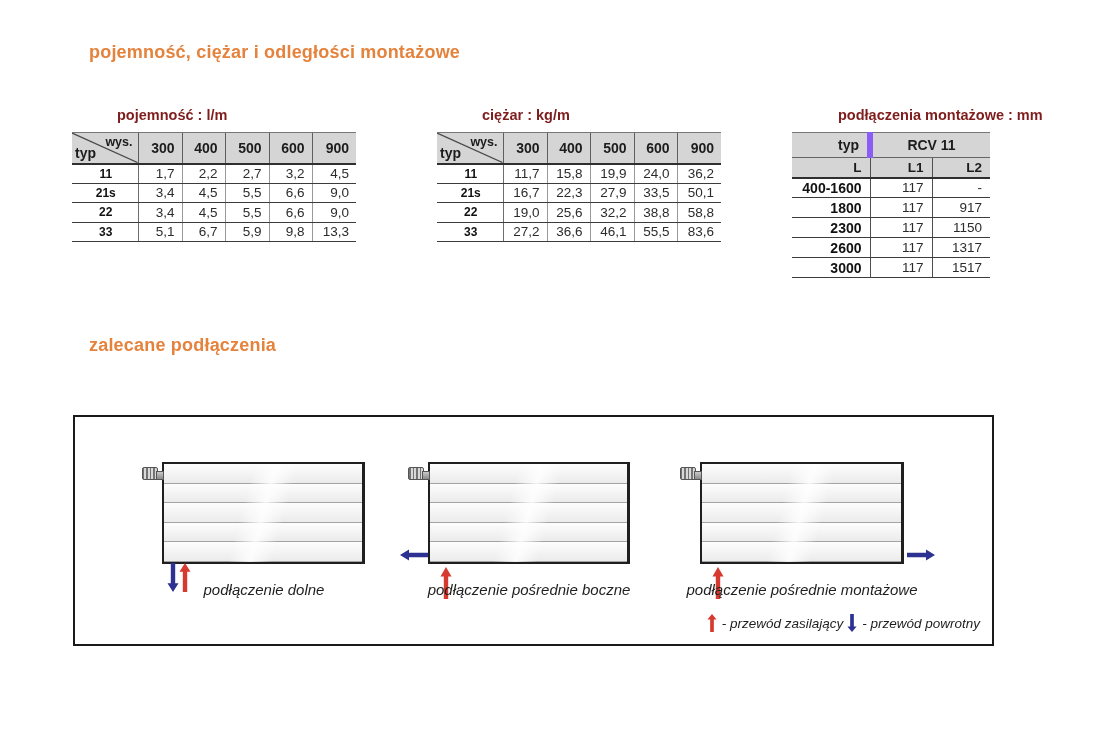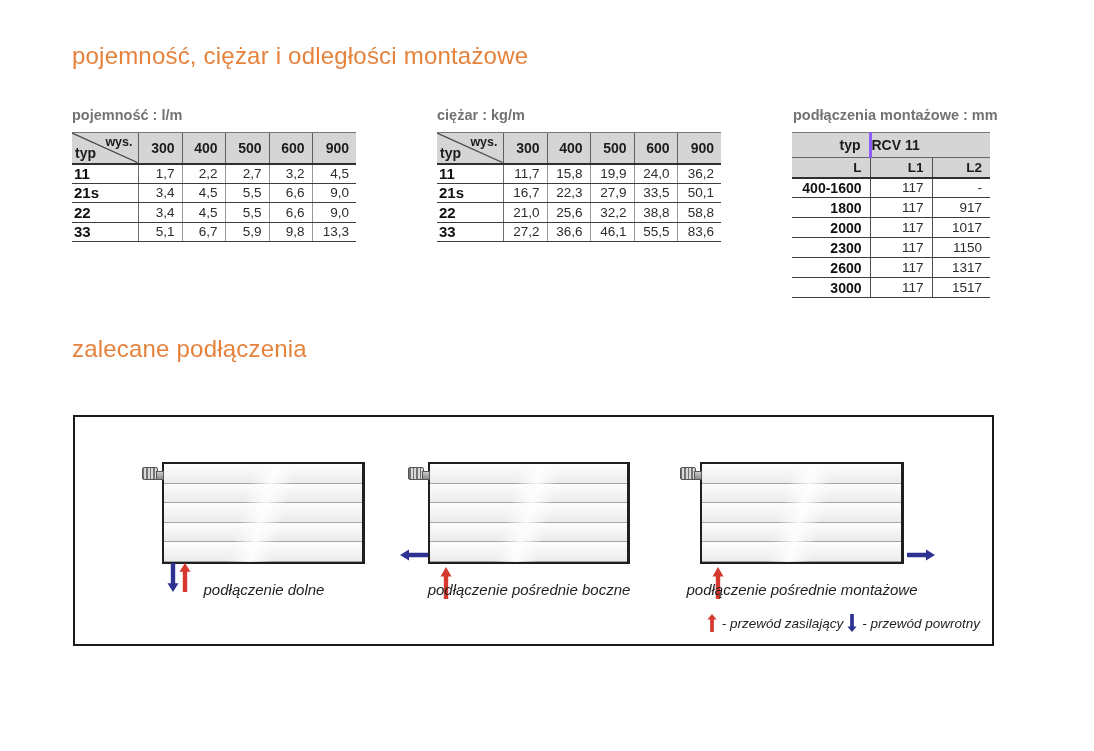--- a/index.html
+++ b/index.html
@@ -7,48 +7,48 @@
     --table-header-bg:#d5d5d5;
     --supply-arrow:#d6392e;
     --return-arrow:#2d3191;
   }
   *{box-sizing:border-box;margin:0;padding:0;}
   html,body{background:#fff;}
   body{font-family:"Liberation Sans",sans-serif;color:#222;}
   .page{position:relative;width:1094px;height:751px;background:#ffffff;overflow:hidden;}
 
   
-  .section-heading{position:absolute;left:72px;font-size:24px;font-weight:normal;color:var(--accent);letter-spacing:0.2px;}
+  .section-heading{position:absolute;left:89px;font-size:18px;font-weight:bold;color:var(--accent);letter-spacing:0.2px;}
   .h-main{top:42px;}
   .h-conn{top:335px;}
 
   
-  .tbl-label{position:absolute;top:107px;font-size:14.5px;font-weight:bold;color:#737373;}
+  .tbl-label{position:absolute;top:107px;font-size:14.5px;font-weight:bold;color:#7f1d1d;margin-left:45px;}
 
   
   table{border-collapse:collapse;table-layout:fixed;}
   .dtable{position:absolute;top:132px;width:284px;font-size:13.5px;color:#2c2c2c;}
   .dtable th,.dtable td{padding:0 7px 0 0;text-align:right;font-weight:normal;overflow:hidden;white-space:nowrap;}
   .dtable thead th{background:var(--table-header-bg);border-top:1px solid #777;border-bottom:2.5px solid #2f2f2f;font-weight:bold;height:31px;border-left:1px solid #5e5e5e;font-size:14px;color:#1c1c1c;}
   .dtable thead th:first-child{border-left:none;}
   .dtable tbody td{border-bottom:1.5px solid #3c3c3c;border-left:1px solid #989898;height:19.5px;}
-  .dtable tbody td:first-child{border-left:none;text-align:left;font-weight:bold;padding:0 0 0 2px;color:#111;font-size:15px;}
+  .dtable tbody td:first-child{border-left:none;text-align:center;font-weight:bold;padding:0 0 0 2px;color:#111;font-size:12px;}
   .dtable tbody td:nth-child(2){border-left:1px solid #6e6e6e;}
 
   
   .corner{position:relative;padding:8px !important;}
   .corner svg{position:absolute;inset:0;width:100%;height:100%;display:block;}
   .corner .c-top{position:absolute;top:2px;right:5px;font-size:12.5px;font-weight:bold;color:#1c1c1c;}
   .corner .c-bottom{position:absolute;bottom:2px;left:3px;font-size:14px;font-weight:bold;color:#1c1c1c;}
 
   
   .mtable{position:absolute;left:792px;top:132px;width:198px;font-size:13.5px;color:#2c2c2c;}
   .mtable th,.mtable td{padding:0 8px 0 0;text-align:right;font-weight:normal;white-space:nowrap;}
   .mtable thead tr.h1 th{background:var(--table-header-bg);border-top:1px solid #777;border-bottom:1px solid #666;height:25px;font-weight:bold;font-size:14px;color:#1c1c1c;}
-  .mtable thead tr.h1 th.group{text-align:left;padding:0;border-left:3px solid #8b5cf6;}
+  .mtable thead tr.h1 th.group{text-align:center;padding:0;border-left:6px solid #8b5cf6;}
   .mtable thead tr.h2 th{background:var(--table-header-bg);border-bottom:2.5px solid #2f2f2f;height:20px;font-weight:bold;font-size:13.5px;color:#1c1c1c;}
   .mtable thead tr.h2 th + th{border-left:1px solid #4f4f4f;}
   .mtable tbody td{border-bottom:1.5px solid #3c3c3c;height:20px;}
   .mtable tbody td:first-child{font-weight:bold;color:#111;font-size:14px;}
   .mtable tbody td + td{border-left:1px solid #4f4f4f;}
 
   
   .diagram-box{position:absolute;left:73px;top:415px;width:921px;height:231px;border:2px solid #1a1a1a;background:#fff;}
   .radiator{position:absolute;top:45px;height:102px;border:2px solid #1f1f1f;border-right-width:3px;background:#f2f2f2;display:flex;flex-direction:column;}
   .rad-slat{flex:1;background:linear-gradient(180deg,#fdfdfd 0%,#ebebeb 100%);border-bottom:1px solid #a3a3a3;}
@@ -169,21 +169,21 @@
       <tr>
         <td>21s</td>
         <td>16,7</td>
         <td>22,3</td>
         <td>27,9</td>
         <td>33,5</td>
         <td>50,1</td>
       </tr>
       <tr>
         <td>22</td>
-        <td>21,0</td>
+        <td>19,0</td>
         <td>25,6</td>
         <td>32,2</td>
         <td>38,8</td>
         <td>58,8</td>
       </tr>
       <tr>
         <td>33</td>
         <td>27,2</td>
         <td>36,6</td>
         <td>46,1</td>
@@ -214,25 +214,20 @@
     <tbody>
       <tr>
         <td>400-1600</td>
         <td>117</td>
         <td>-</td>
       </tr>
       <tr>
         <td>1800</td>
         <td>117</td>
         <td>917</td>
-      </tr>
-      <tr>
-        <td>2000</td>
-        <td>117</td>
-        <td>1017</td>
       </tr>
       <tr>
         <td>2300</td>
         <td>117</td>
         <td>1150</td>
       </tr>
       <tr>
         <td>2600</td>
         <td>117</td>
         <td>1317</td>

